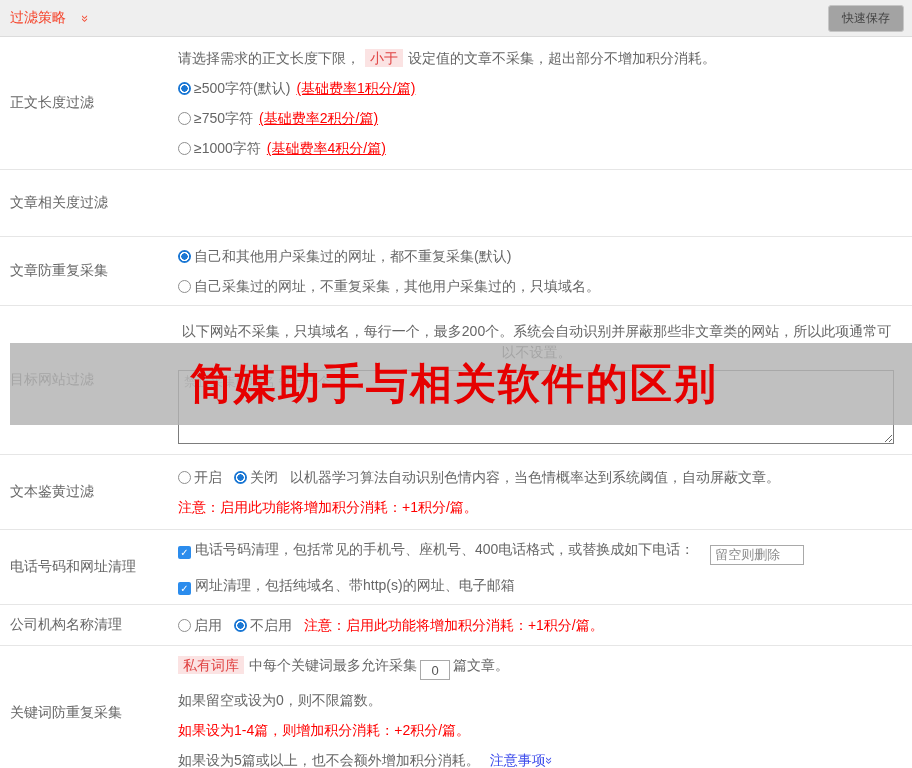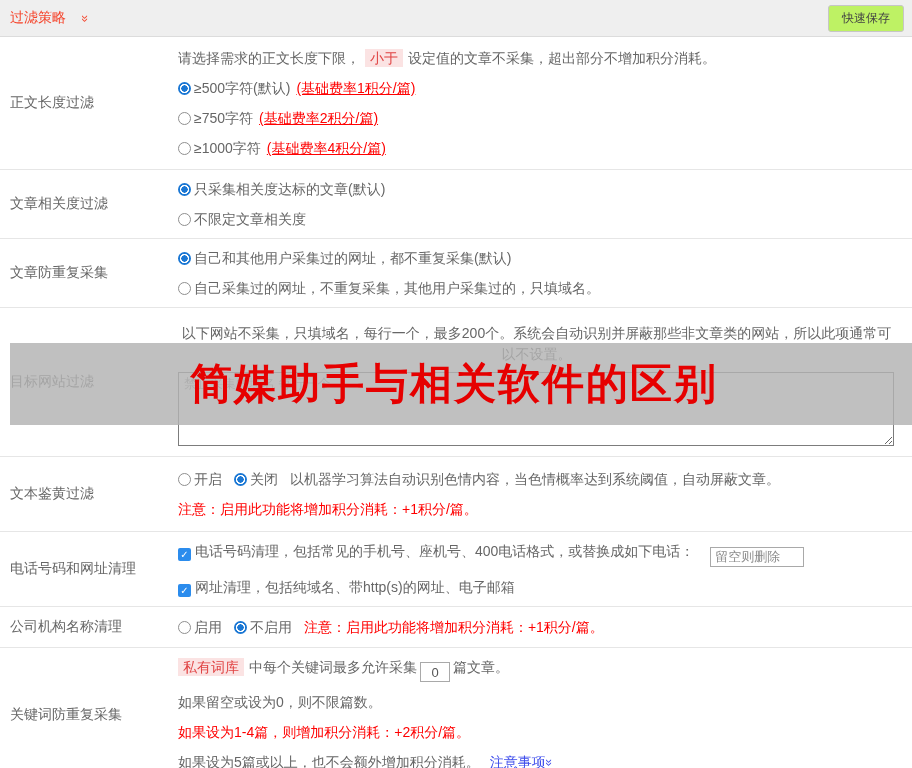--- a/index.html
+++ b/index.html
@@ -10,21 +10,21 @@
   }
   
   .topbar{
     height:37px;background:#efefef;border-bottom:1px solid #dcdcdc;
     display:flex;align-items:center;justify-content:space-between;
     padding:0 8px 0 10px;box-sizing:border-box;
   }
   .page-title{color:#f5432a;font-size:14px;display:flex;align-items:center;gap:16px;}
   .chev{display:inline-block;transform:rotate(90deg);font-size:13px;line-height:1;}
   .save-btn{
-    background:#bef264;border:1px solid #c6c6c6;border-radius:3px;
+    background:#a3a3a3;border:1px solid #c6c6c6;border-radius:3px;
     padding:4px 13px;font-size:12px;color:#444;cursor:pointer;
     font-family:inherit;
   }
   
   .row{display:flex;border-bottom:1px solid #e6e6e6;box-sizing:border-box;}
   .row-label{
     width:178px;flex-shrink:0;padding-left:10px;box-sizing:border-box;
     display:flex;align-items:center;color:#666;
   }
   .row-content{
@@ -110,28 +110,20 @@
       <span class="radio"></span><span>≥750字符</span><span class="fee">(基础费率2积分/篇)</span>
     </div>
     <div class="cline">
       <span class="radio"></span><span>≥1000字符</span><span class="fee">(基础费率4积分/篇)</span>
     </div>
   </div>
 </div>
 
 <div class="row r2">
   <div class="row-label">文章相关度过滤</div>
-  <div class="row-content">
-    <div class="cline">
-      <span class="radio on"></span><span>只采集相关度达标的文章(默认)</span>
-    </div>
-    <div class="cline">
-      <span class="radio"></span><span>不限定文章相关度</span>
-    </div>
-  </div>
 </div>
 
 <div class="row r3">
   <div class="row-label">文章防重复采集</div>
   <div class="row-content">
     <div class="cline">
       <span class="radio on"></span><span>自己和其他用户采集过的网址，都不重复采集(默认)</span>
     </div>
     <div class="cline">
       <span class="radio"></span><span>自己采集过的网址，不重复采集，其他用户采集过的，只填域名。</span>

